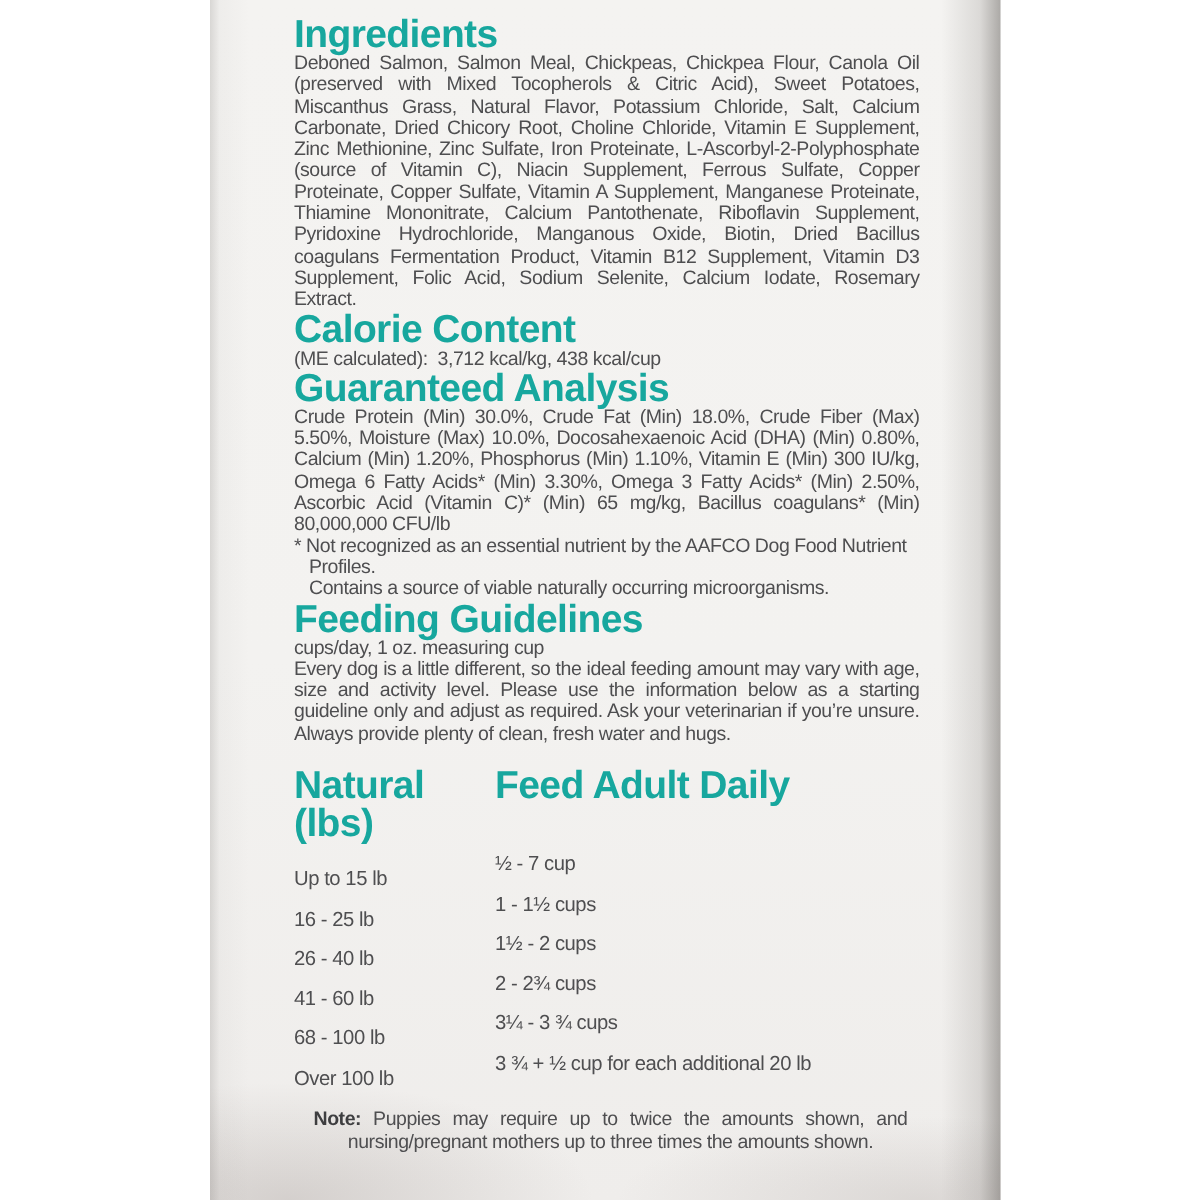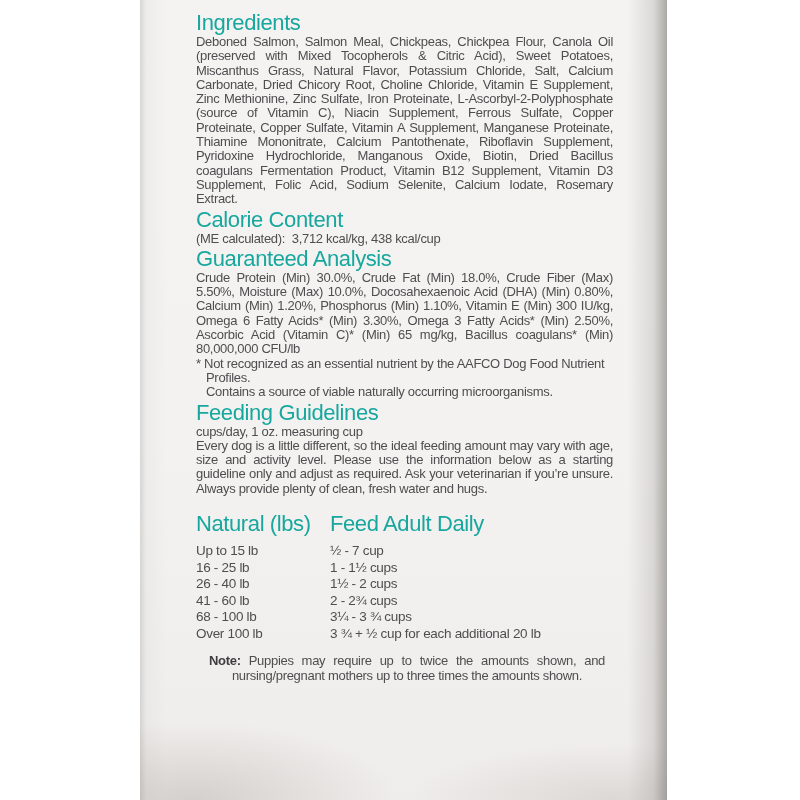--- a/index.html
+++ b/index.html
@@ -13,43 +13,43 @@
     position:absolute; left:140px; top:0; width:527px; height:800px;
     padding:10px 54px 0 56px; overflow:hidden;
     background:
       linear-gradient(to right, rgba(90,86,83,0.18) 0, rgba(90,86,83,0.04) 1.2%, rgba(0,0,0,0) 5%),
       linear-gradient(to left, rgba(100,96,92,0.50) 0, rgba(130,126,122,0.22) 2.6%, rgba(0,0,0,0) 7.5%),
       radial-gradient(ellipse 55% 14% at 10% 100%, rgba(150,140,136,0.30), rgba(0,0,0,0) 70%),
       radial-gradient(ellipse 55% 10% at 90% 100%, rgba(150,140,136,0.22), rgba(0,0,0,0) 70%),
       linear-gradient(180deg, #f4f3f1 0%, #f3f2f0 55%, #efedeb 100%);
   }
   h2.heading {
-    margin:0; color:var(--accent); font-weight:400;
-    font-size:22px; line-height:25px; letter-spacing:-0.4px;
+    margin:0; color:var(--accent); font-weight:700;
+    font-size:26px; line-height:25px; letter-spacing:-0.4px;
   }
   p.body {
     margin:0; color:var(--text); font-size:13px; line-height:14.3px;
     letter-spacing:-0.3px;
   }
   .just { text-align:justify; }
   .m-ing-title { margin:2px 0 7px 0; }
   .m-cal-title { margin-top:15px; }
   .m-cal-body  { margin-top:4px; white-space:pre-wrap; }
   .m-ga-title  { margin-top:11px; }
   .m-ga-body   { margin-top:5px; }
   .footnote { margin-top:13px; padding-left:10px; text-indent:-10px; line-height:15.4px; }
   .micro    { margin-top:9px;  padding-left:10px; }
   .m-feed-title { margin-top:20px; }
   .subtitle  { margin-top:2px; font-size:13.5px; }
   .m-feed-body { margin-top:11px; }
   .thead { display:flex; margin-top:15px; }
   .thead .col1 { width:134px; }
   .trows { margin-top:7px; }
   .trow { display:flex; color:var(--text); font-size:13.5px; line-height:16.5px; letter-spacing:-0.3px; }
-  .trow .c1 { width:134px; }
+  .trow .c1 { width:134px;margin-top:10px; }
   .trow .c2 { flex:1; }
   .notepara {
     margin:11px 8px 0 13px; color:var(--text); font-size:13px;
     line-height:15.3px; letter-spacing:-0.3px;
     text-align:justify; text-align-last:center;
   }
   .notepara b { color:#3e3e40; }
 </style>
 </head>
 <body>

